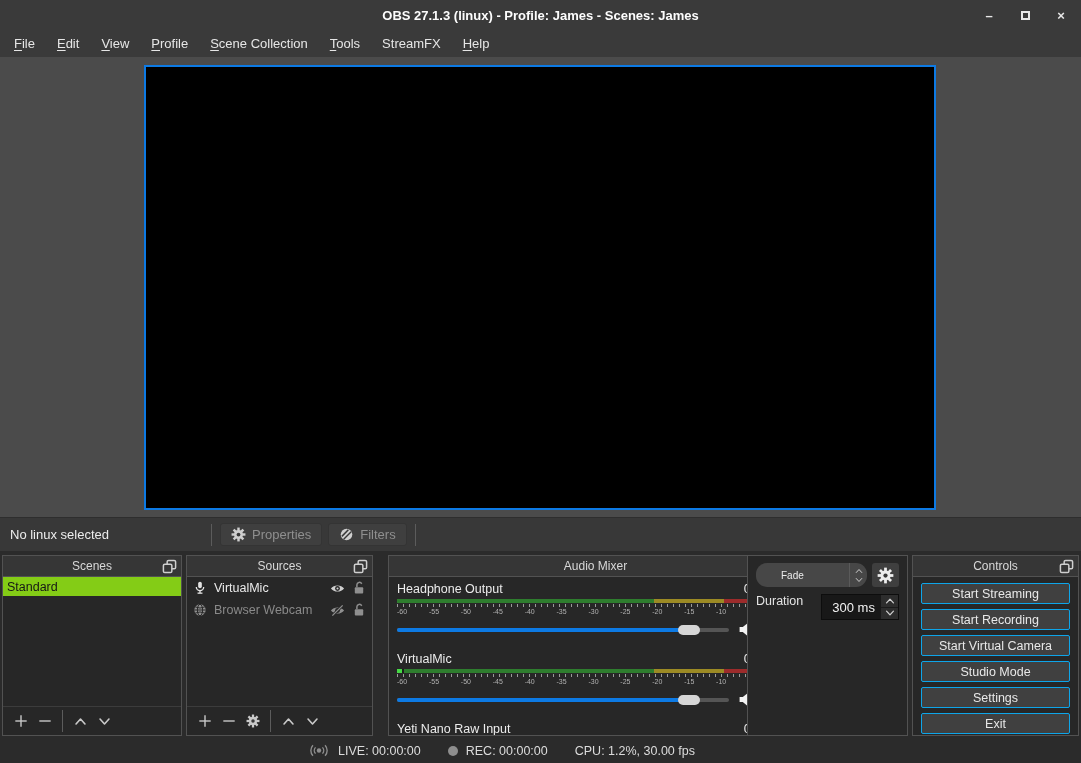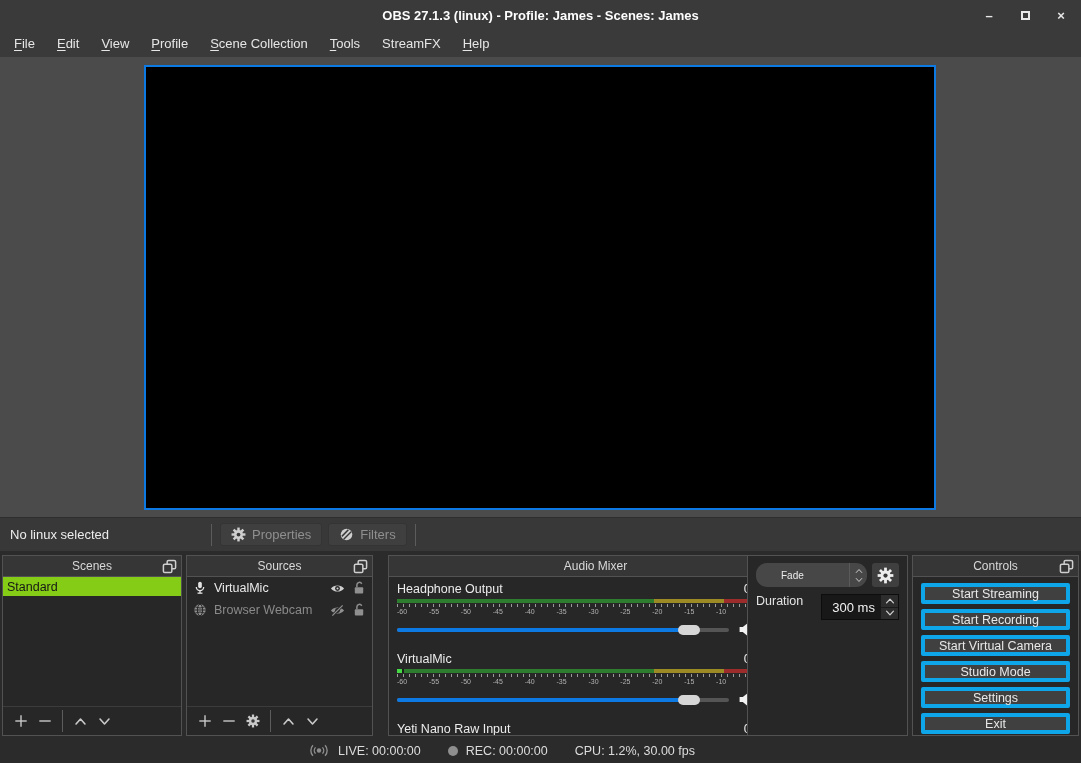--- a/index.html
+++ b/index.html
@@ -100,21 +100,21 @@
   .trans-row2 { margin-top:7px; display:flex; gap:18px; }
   .duration-label { font-size:12.5px; color:#e4e4e4; }
   .spinbox { flex:1; height:26px; background:#181818; border:1px solid #0d0d0d; display:flex; align-items:center; position:relative; }
   .spinbox .val { flex:1; font-size:13px; color:#f2f2f2; padding-left:10px; }
   .spin-arrows { width:17px; height:100%; display:flex; flex-direction:column; }
   .spin-arrows div { flex:1; display:flex; align-items:center; justify-content:center; color:#cfcfcf; background:#2d2d2d; }
   .spin-arrows div:first-child { border-bottom:1px solid #1a1a1a; }
 
   
   .controls-body { padding:6px 8px; }
-  .ctl-btn { display:block; width:100%; height:21px; margin-bottom:5px; background:#404040; border:4px solid #0ea5e9; border-radius:2px; color:#e8e8e8; font-size:12.5px; font-family:"Liberation Sans", sans-serif; }
+  .ctl-btn { display:block; width:100%; height:21px; margin-bottom:5px; background:#404040; border:1px solid #0ea5e9; border-radius:2px; color:#e8e8e8; font-size:12.5px; font-family:"Liberation Sans", sans-serif; }
 
   
   .statusbar { position:absolute; left:0; top:738px; width:1081px; height:25px; display:flex; align-items:center; justify-content:center; padding-right:78px; gap:27px; background:#2b2b2b; }
   .status-group { display:flex; align-items:center; gap:8px; }
   .status-group .txt { font-size:12.5px; color:#dcdcdc; }
   .rec-dot { width:10px; height:10px; border-radius:50%; background:#8e8e8e; }
   .broadcast { color:#8e8e8e; }
 </style>
 </head>
 <body>

